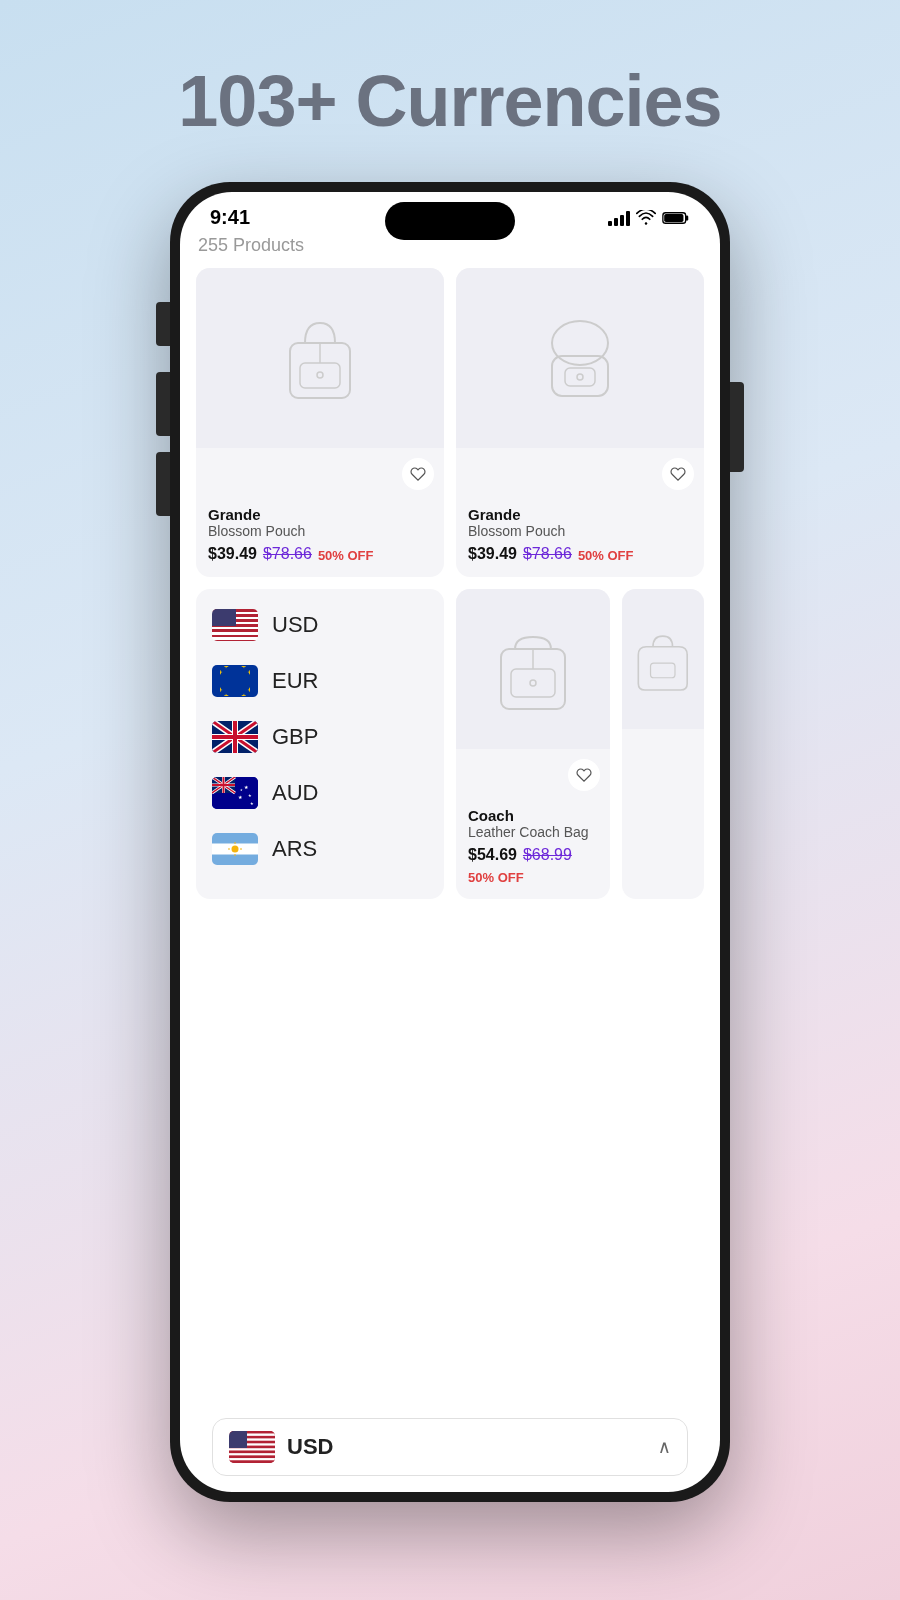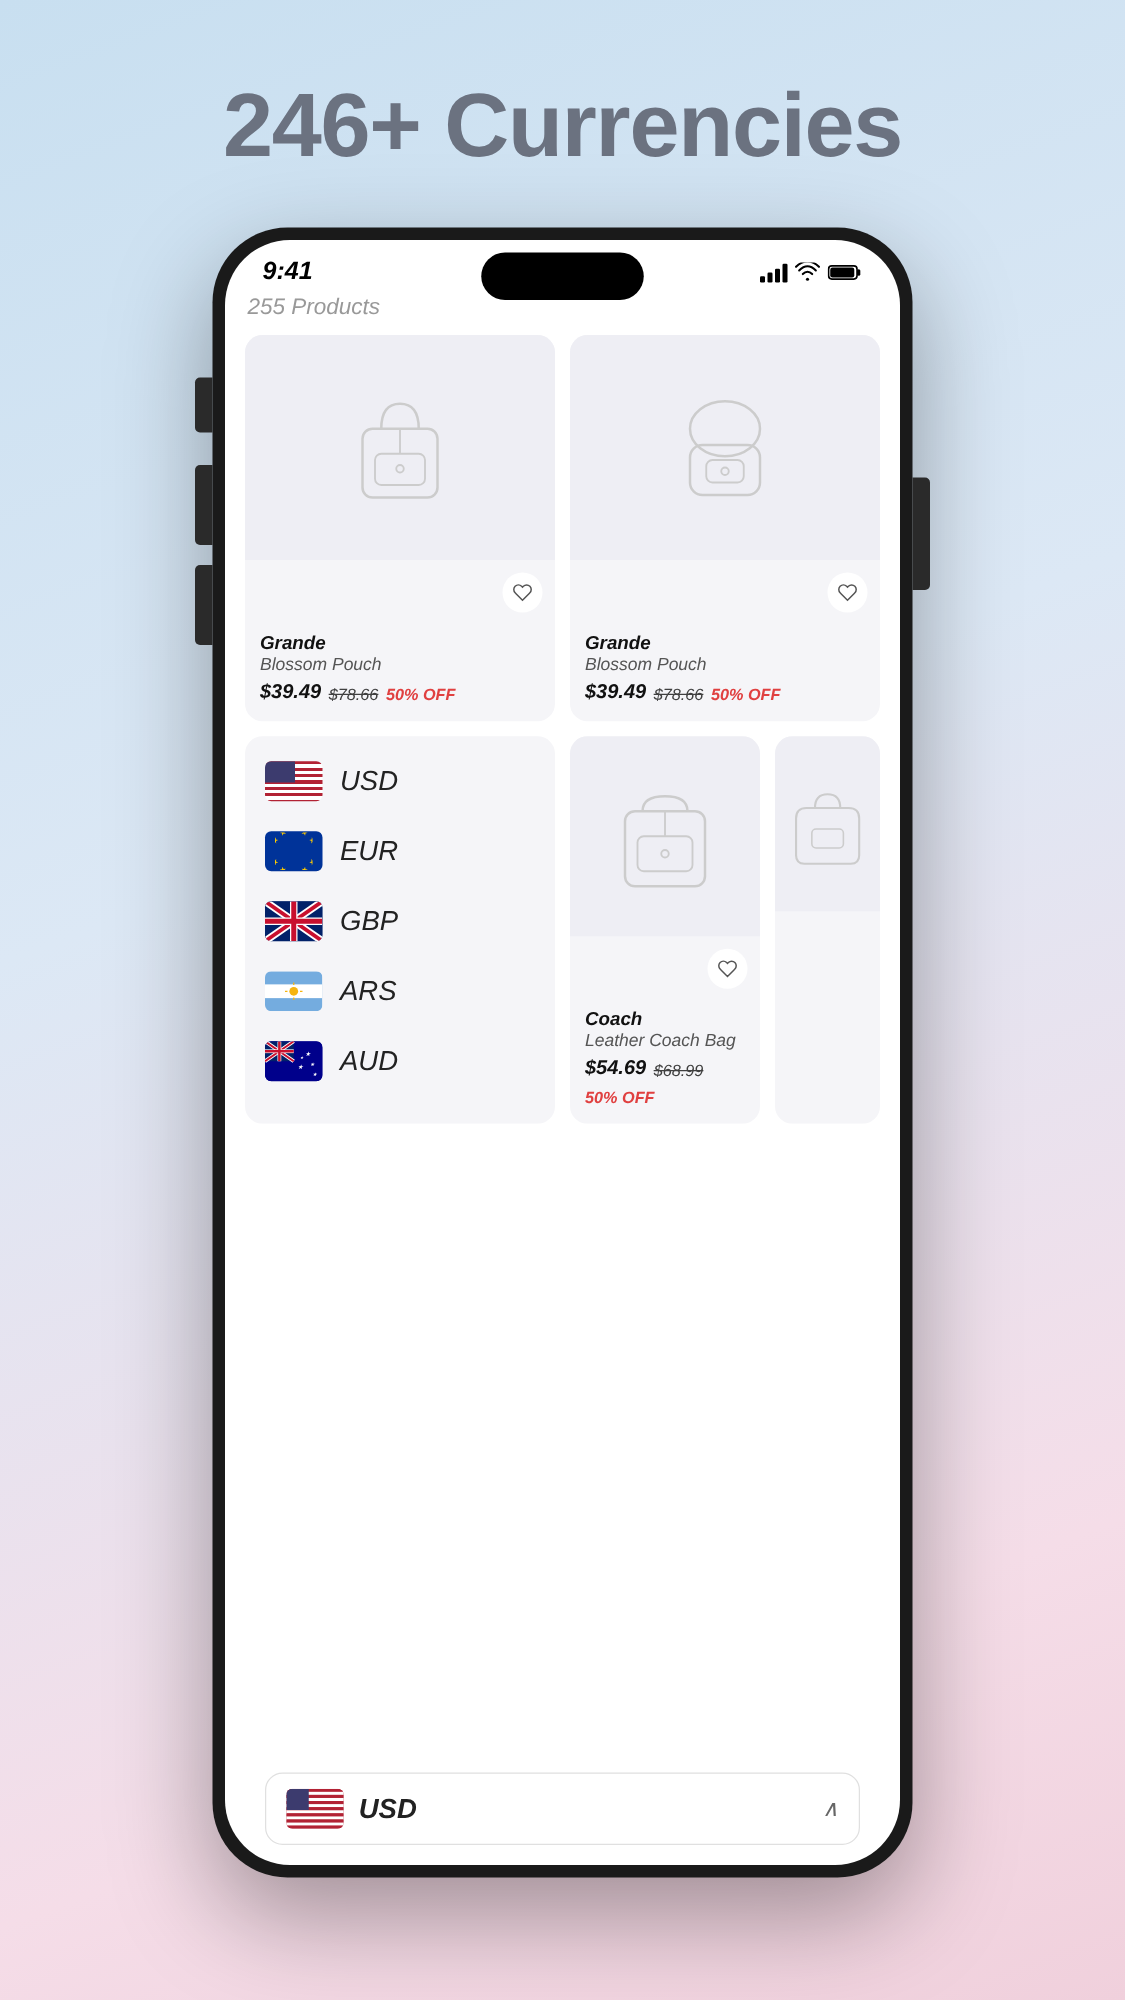--- a/index.html
+++ b/index.html
@@ -34,21 +34,20 @@
       position: relative;
     }
 
     .phone-inner {
       width: 100%;
       height: 100%;
       background: #ffffff;
       border-radius: 52px;
       overflow: hidden;
       position: relative;
-      font-style: italic;
     }
 
     
     .btn-left {
       position: absolute;
       left: -14px;
       background: #2a2a2a;
       border-radius: 4px 0 0 4px;
     }
     .btn-silent { top: 120px; width: 14px; height: 44px; }
@@ -176,22 +175,22 @@
       flex-wrap: wrap;
     }
 
     .price-current {
       font-size: 16px;
       font-weight: 700;
       color: #111;
     }
 
     .price-original {
-      font-size: 13px;
-      color: #404040;
+      font-size: 16px;
+      color: #6d28d9;
       text-decoration: line-through;
     }
 
     .price-discount {
       font-size: 13px;
       color: #e04040;
       font-weight: 600;
     }
 
     .heart-btn {
@@ -299,21 +298,21 @@
       display: flex;
       align-items: center;
       justify-content: center;
       color: #FFCC00;
       font-size: 16px;
     }
   </style>
 </head>
 <body>
 
-<span class="headline">246+ Currencies</span>
+<span class="headline">103+ Currencies</span>
 
 <div class="phone">
 
   <div class="btn-left btn-silent"></div>
   <div class="btn-left btn-vol-up"></div>
   <div class="btn-left btn-vol-dn"></div>
   <div class="btn-right"></div>
 
   <div class="phone-inner">
 
@@ -445,37 +444,20 @@
                   <rect x="0" y="13" width="46" height="6" fill="white"></rect>
                   <rect x="20" y="0" width="6" height="32" fill="white"></rect>
                   <rect x="0" y="14" width="46" height="4" fill="#C8102E"></rect>
                   <rect x="21" y="0" width="4" height="32" fill="#C8102E"></rect>
                 </svg>
               </div>
               <span class="currency-code">GBP</span>
             </div>
 
             <div class="currency-item">
-              <div class="flag" style="overflow:hidden; border-radius:5px;">
-                <svg width="46" height="32" viewBox="0 0 46 32">
-                  <rect width="46" height="32" fill="#74acdf"></rect>
-                  <rect y="10.5" width="46" height="11" fill="white"></rect>
-
-                  <circle cx="23" cy="16" r="3.5" fill="#F6B40E"></circle>
-
-                  <line x1="23" y1="11" x2="23" y2="9" stroke="#F6B40E" stroke-width="1"></line>
-                  <line x1="23" y1="21" x2="23" y2="23" stroke="#F6B40E" stroke-width="1"></line>
-                  <line x1="18" y1="16" x2="16" y2="16" stroke="#F6B40E" stroke-width="1"></line>
-                  <line x1="28" y1="16" x2="30" y2="16" stroke="#F6B40E" stroke-width="1"></line>
-                </svg>
-              </div>
-              <span class="currency-code">ARS</span>
-            </div>
-
-            <div class="currency-item">
               <div class="flag" style="background:#00008B; overflow:hidden;">
                 <svg width="46" height="32" viewBox="0 0 46 32">
                   <rect width="46" height="32" fill="#00008B"></rect>
 
                   <g transform="scale(0.5)">
                     <rect width="46" height="32" fill="#012169"></rect>
                     <line x1="0" y1="0" x2="46" y2="32" stroke="white" stroke-width="6"></line>
                     <line x1="46" y1="0" x2="0" y2="32" stroke="white" stroke-width="6"></line>
                     <line x1="0" y1="0" x2="46" y2="32" stroke="#C8102E" stroke-width="3"></line>
                     <line x1="46" y1="0" x2="0" y2="32" stroke="#C8102E" stroke-width="3"></line>
@@ -486,20 +468,37 @@
                   </g>
 
                   <text x="32" y="12" font-size="5" fill="white">★</text>
                   <text x="36" y="20" font-size="4" fill="white">★</text>
                   <text x="26" y="22" font-size="5" fill="white">★</text>
                   <text x="38" y="28" font-size="4" fill="white">★</text>
                   <text x="28" y="14" font-size="3" fill="white">★</text>
                 </svg>
               </div>
               <span class="currency-code">AUD</span>
+            </div>
+
+            <div class="currency-item">
+              <div class="flag" style="overflow:hidden; border-radius:5px;">
+                <svg width="46" height="32" viewBox="0 0 46 32">
+                  <rect width="46" height="32" fill="#74acdf"></rect>
+                  <rect y="10.5" width="46" height="11" fill="white"></rect>
+
+                  <circle cx="23" cy="16" r="3.5" fill="#F6B40E"></circle>
+
+                  <line x1="23" y1="11" x2="23" y2="9" stroke="#F6B40E" stroke-width="1"></line>
+                  <line x1="23" y1="21" x2="23" y2="23" stroke="#F6B40E" stroke-width="1"></line>
+                  <line x1="18" y1="16" x2="16" y2="16" stroke="#F6B40E" stroke-width="1"></line>
+                  <line x1="28" y1="16" x2="30" y2="16" stroke="#F6B40E" stroke-width="1"></line>
+                </svg>
+              </div>
+              <span class="currency-code">ARS</span>
             </div>
           </div>
         </div>
 
         <div style="display:flex; flex-direction:row; gap:12px;">
 
           <div class="product-card">
             <div class="product-image" style="height:160px;">
               <svg viewBox="0 0 100 100">
 

